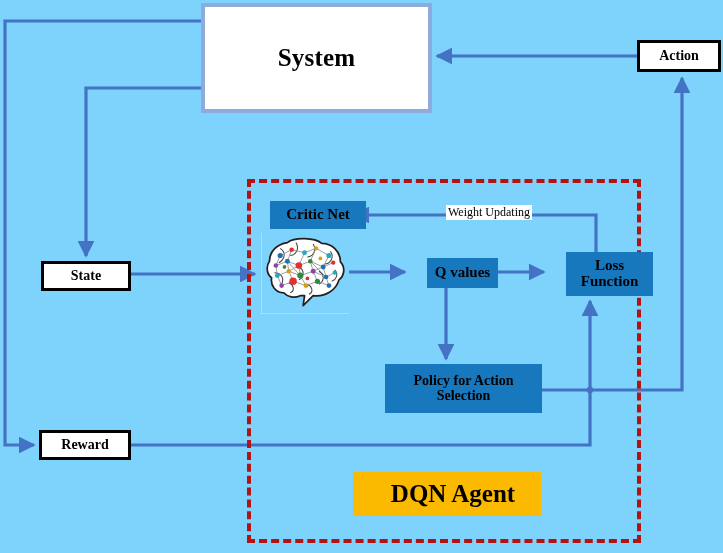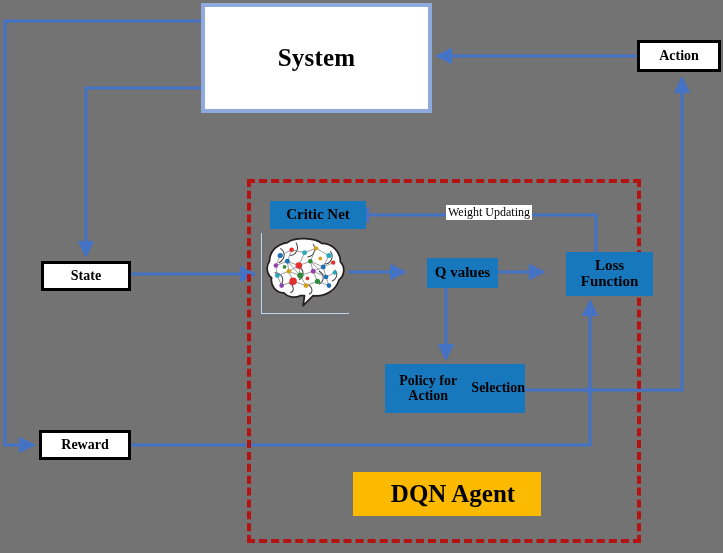--- a/index.html
+++ b/index.html
@@ -7,21 +7,21 @@
     padding: 0;
     background: #ffffff;
   }
   body {
     font-family: "Liberation Serif", "DejaVu Serif", serif;
   }
   #diagram-root {
     position: relative;
     width: 723px;
     height: 553px;
-    background: #737373;
+    background: #7dd3fc;
     overflow: hidden;
   }
   #wire-layer {
     position: absolute;
     left: 0;
     top: 0;
     width: 723px;
     height: 553px;
     pointer-events: none;
   }
@@ -103,23 +103,24 @@
     left: 549px;
     top: 252px;
     width: 87px;
     height: 44px;
     font-size: 15px;
     flex-direction: column;
   }
   #node-policy {
     left: 368px;
     top: 364px;
-    width: 140px;
+    width: 157px;
     height: 49px;
     font-size: 14px;
+    flex-direction: column;
   }
 
   
   #node-dqn-agent {
     left: 353px;
     top: 472px;
     width: 188px;
     height: 44px;
     background: #FBBA00;
     color: #000000;

